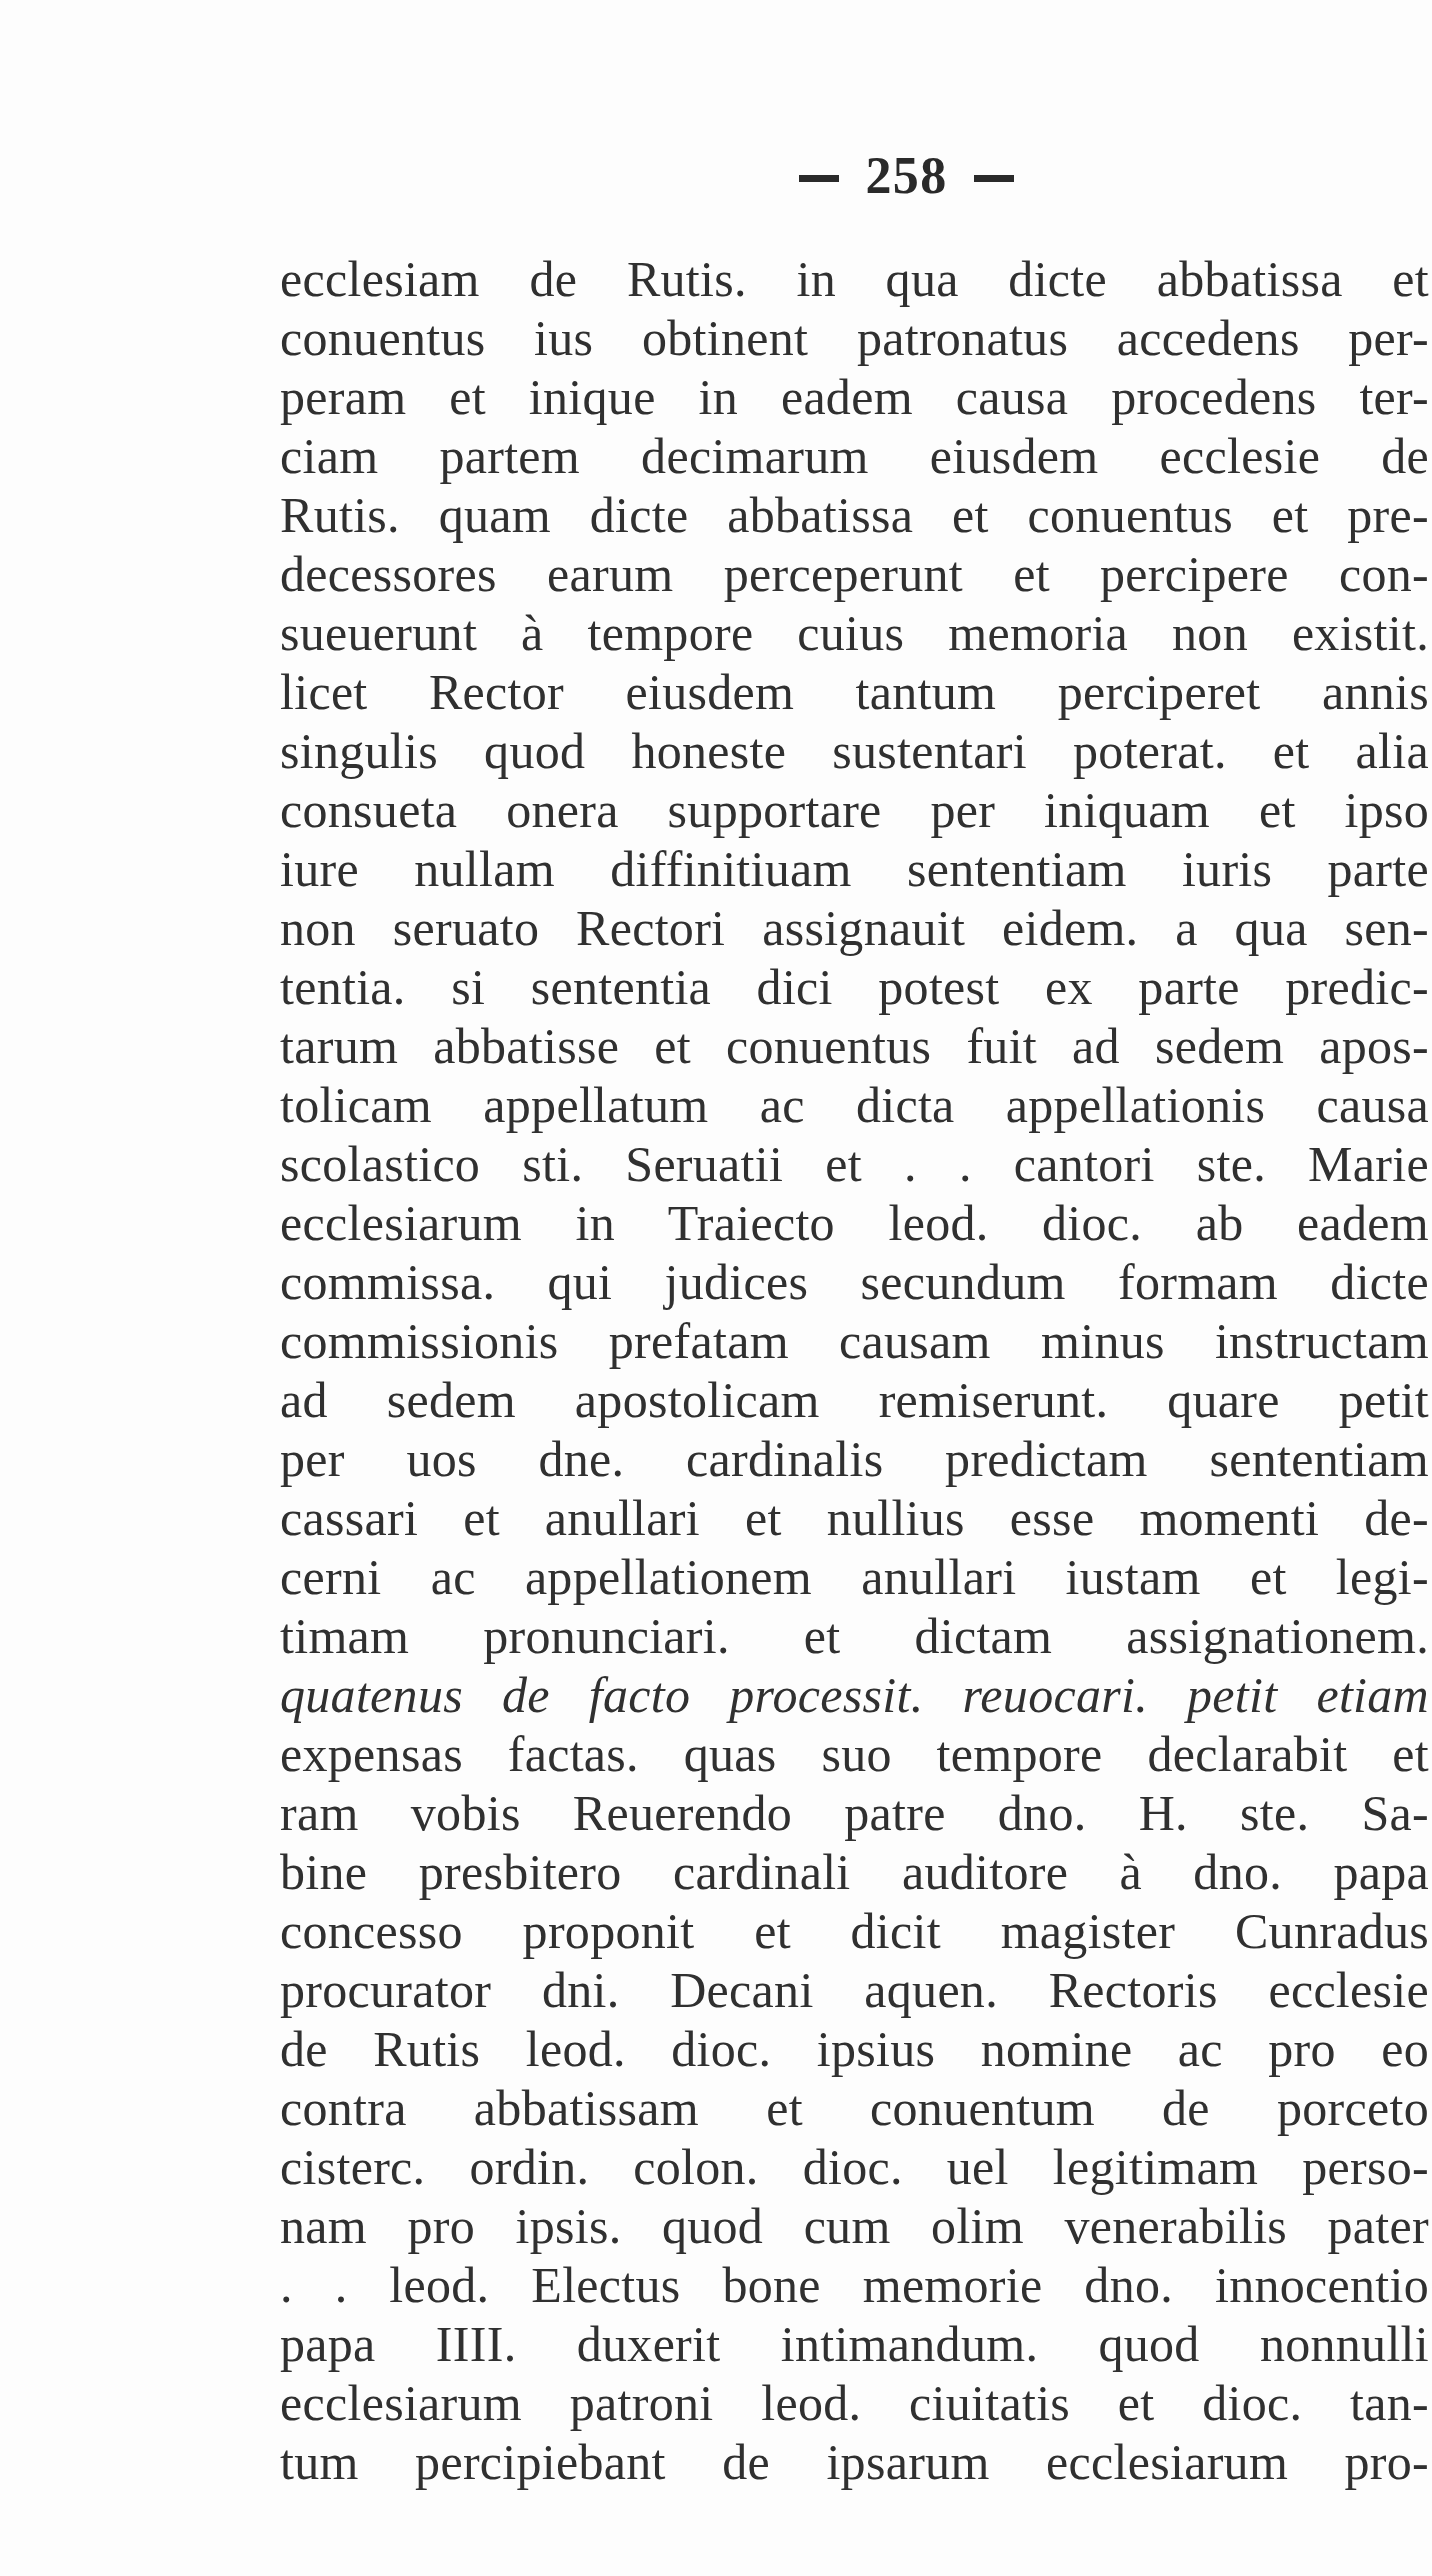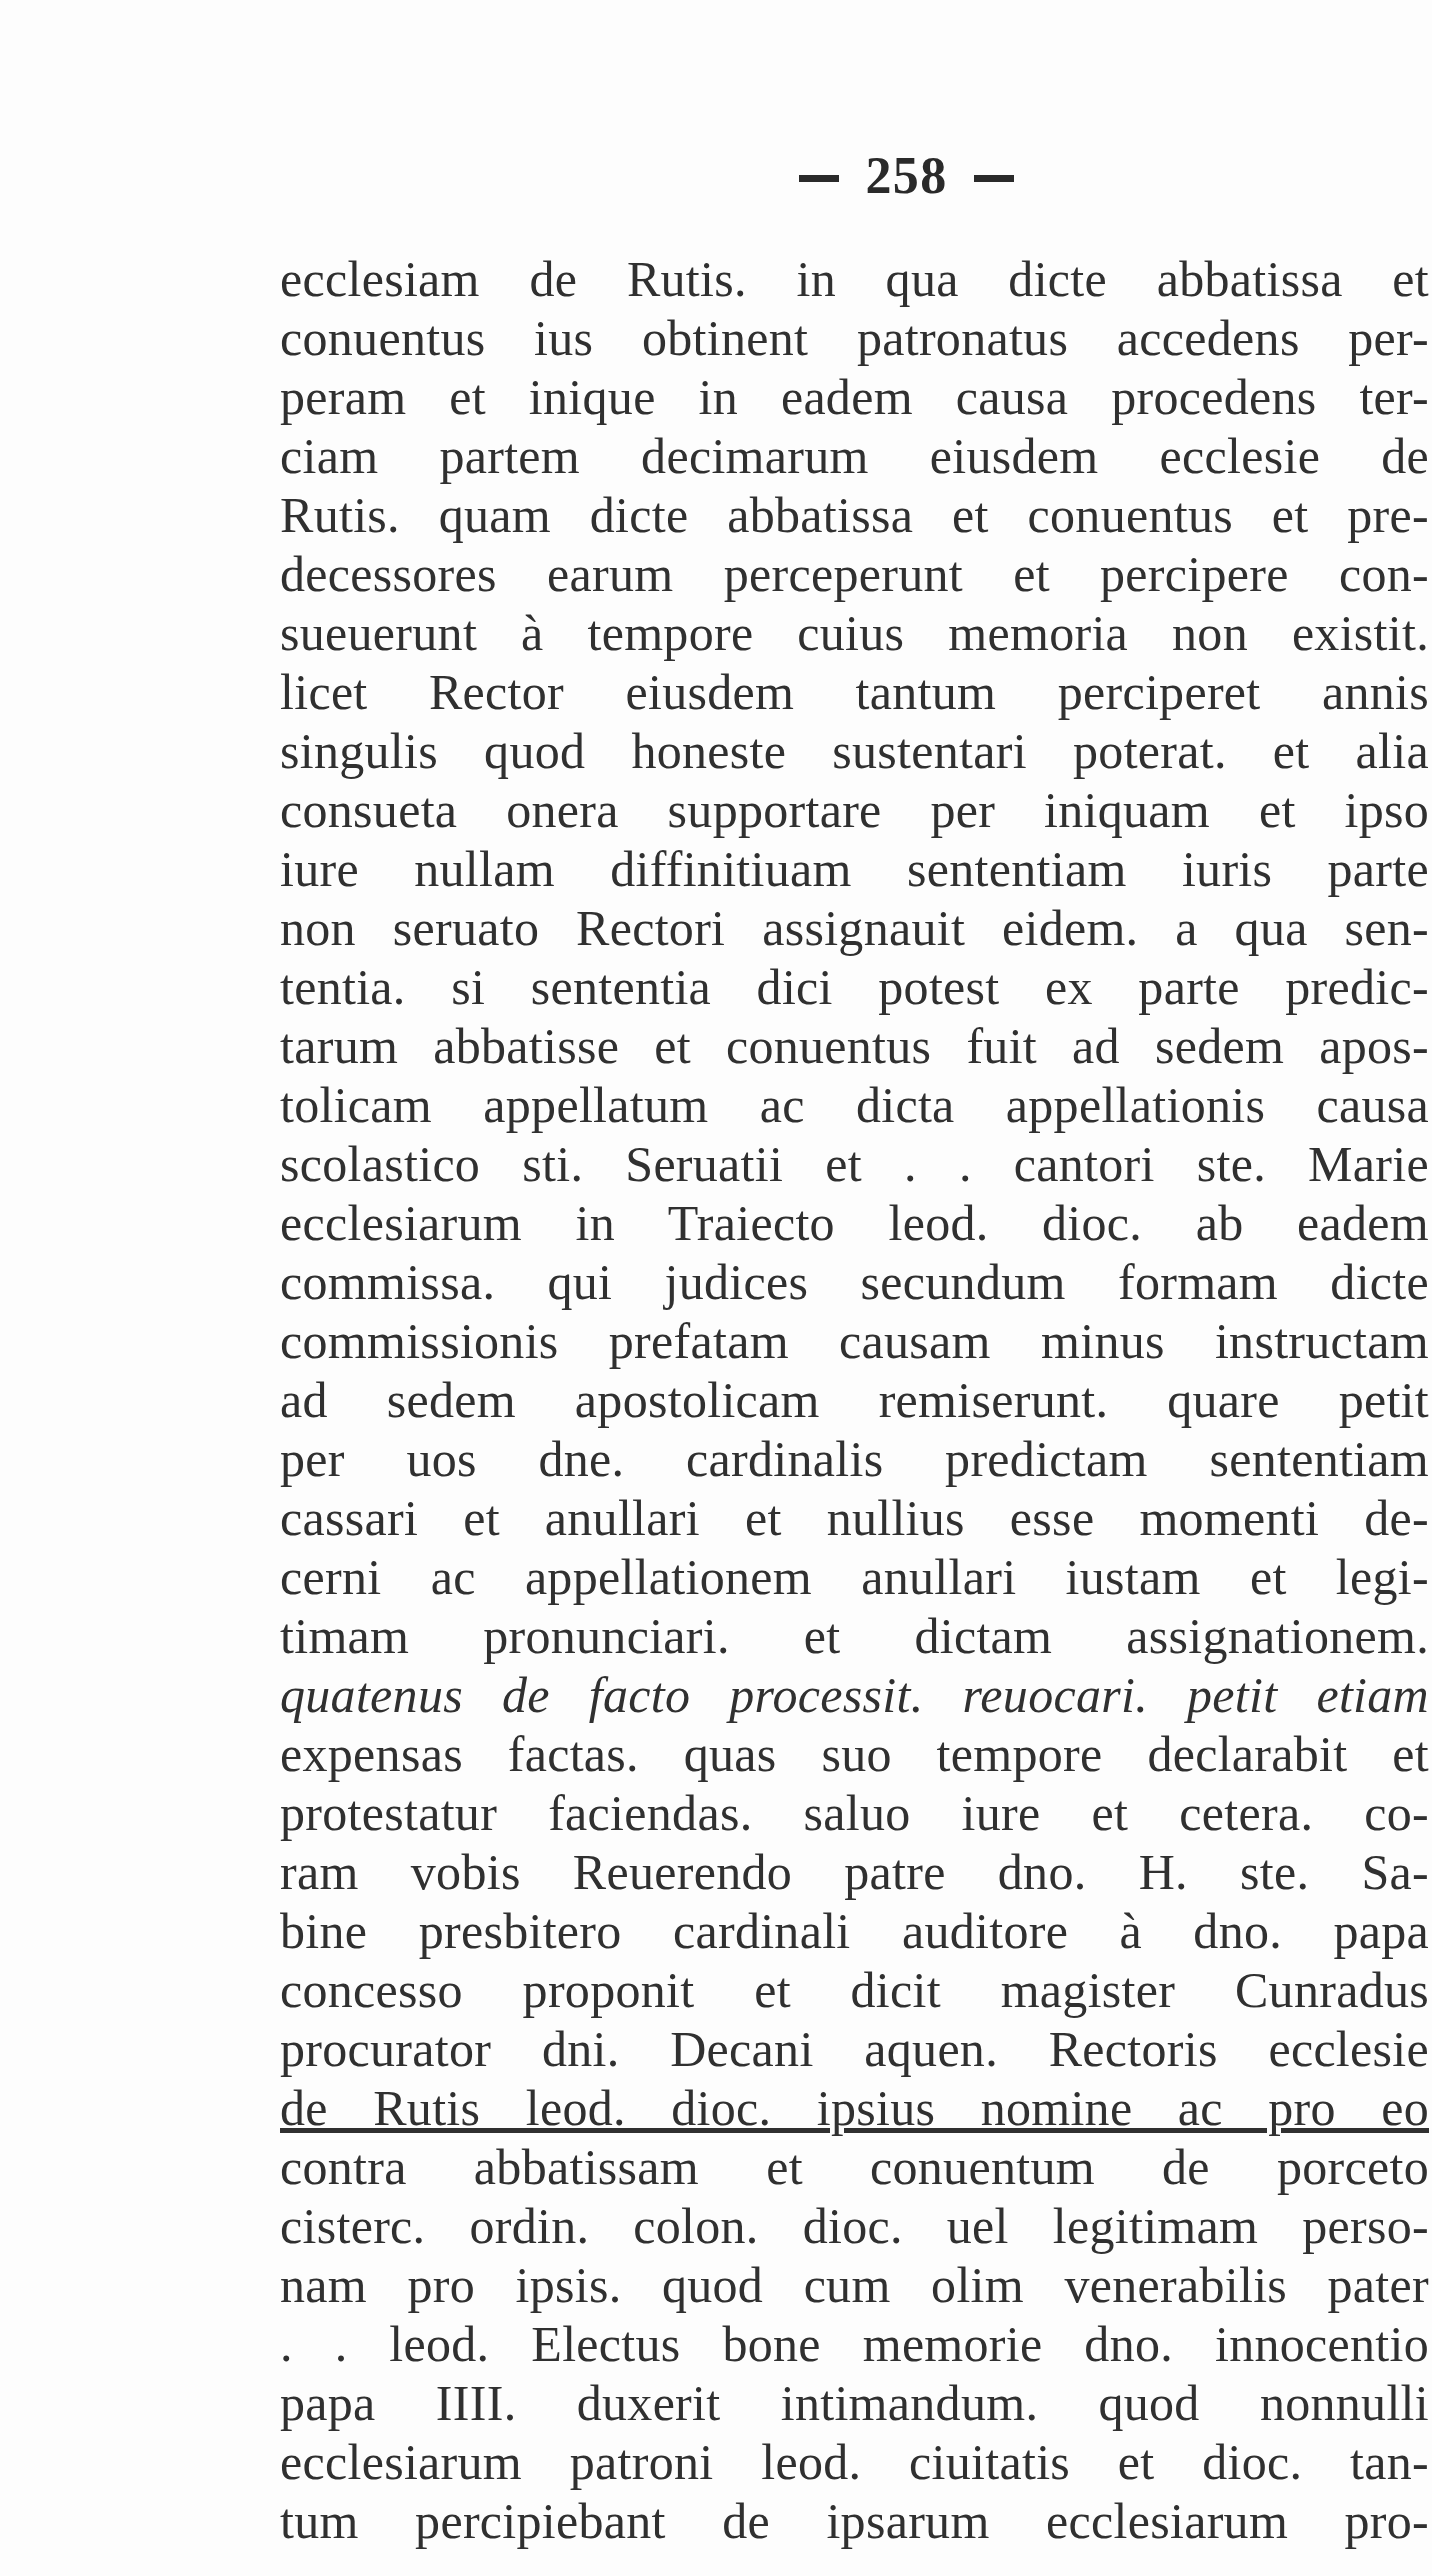--- a/index.html
+++ b/index.html
@@ -87,26 +87,25 @@
   <span class="line" style="display: block; white-space: nowrap; transform-origin: left top; width: 1149px;">ecclesiarum in Traiecto leod. dioc. ab eadem</span>
   <span class="line" style="display: block; white-space: nowrap; transform-origin: left top; width: 1149px;">commissa. qui judices secundum formam dicte</span>
   <span class="line" style="display: block; white-space: nowrap; transform-origin: left top; width: 1149px;">commissionis prefatam causam minus instructam</span>
   <span class="line" style="display: block; white-space: nowrap; transform-origin: left top; width: 1149px;">ad sedem apostolicam remiserunt. quare petit</span>
   <span class="line" style="display: block; white-space: nowrap; transform-origin: left top; width: 1149px;">per uos dne. cardinalis predictam sententiam</span>
   <span class="line" style="display: block; white-space: nowrap; transform-origin: left top; width: 1149px;">cassari et anullari et nullius esse momenti de-</span>
   <span class="line" style="display: block; white-space: nowrap; transform-origin: left top; width: 1149px;">cerni ac appellationem anullari iustam et legi-</span>
   <span class="line" style="display: block; white-space: nowrap; transform-origin: left top; width: 1149px;">timam pronunciari. et dictam assignationem.</span>
   <span class="line" style="display: block; white-space: nowrap; transform-origin: left top; width: 1149px; font-style: italic;">quatenus de facto processit. reuocari. petit etiam</span>
   <span class="line" style="display: block; white-space: nowrap; transform-origin: left top; width: 1149px;">expensas factas. quas suo tempore declarabit et</span>
-  <span class="line" style="display: block; white-space: nowrap; transform-origin: left top; width: 1149px;">protestatur faciendas. saluo iure et cetera. co-</span>
   <span class="line" style="display: block; white-space: nowrap; transform-origin: left top; width: 1149px;">ram vobis Reuerendo patre dno. H. ste. Sa-</span>
   <span class="line" style="display: block; white-space: nowrap; transform-origin: left top; width: 1149px;">bine presbitero cardinali auditore à dno. papa</span>
   <span class="line" style="display: block; white-space: nowrap; transform-origin: left top; width: 1149px;">concesso proponit et dicit magister Cunradus</span>
   <span class="line" style="display: block; white-space: nowrap; transform-origin: left top; width: 1149px;">procurator dni. Decani aquen. Rectoris ecclesie</span>
-  <span class="line" style="display: block; white-space: nowrap; transform-origin: left top; width: 1149px; text-decoration: underline;">de Rutis leod. dioc. ipsius nomine ac pro eo</span>
+  <span class="line" style="display: block; white-space: nowrap; transform-origin: left top; width: 1149px;">de Rutis leod. dioc. ipsius nomine ac pro eo</span>
   <span class="line" style="display: block; white-space: nowrap; transform-origin: left top; width: 1149px;">contra abbatissam et conuentum de porceto</span>
   <span class="line" style="display: block; white-space: nowrap; transform-origin: left top; width: 1149px;">cisterc. ordin. colon. dioc. uel legitimam perso-</span>
   <span class="line" style="display: block; white-space: nowrap; transform-origin: left top; width: 1149px;">nam pro ipsis. quod cum olim venerabilis pater</span>
   <span class="line" style="display: block; white-space: nowrap; transform-origin: left top; width: 1149px;">. . leod. Electus bone memorie dno. innocentio</span>
   <span class="line" style="display: block; white-space: nowrap; transform-origin: left top; width: 1149px;">papa IIII. duxerit intimandum. quod nonnulli</span>
   <span class="line" style="display: block; white-space: nowrap; transform-origin: left top; width: 1149px;">ecclesiarum patroni leod. ciuitatis et dioc. tan-</span>
   <span class="line last" style="display: block; white-space: nowrap; transform-origin: left top; width: 1149px;">tum percipiebant de ipsarum ecclesiarum pro-</span>
 </div>
 
 

